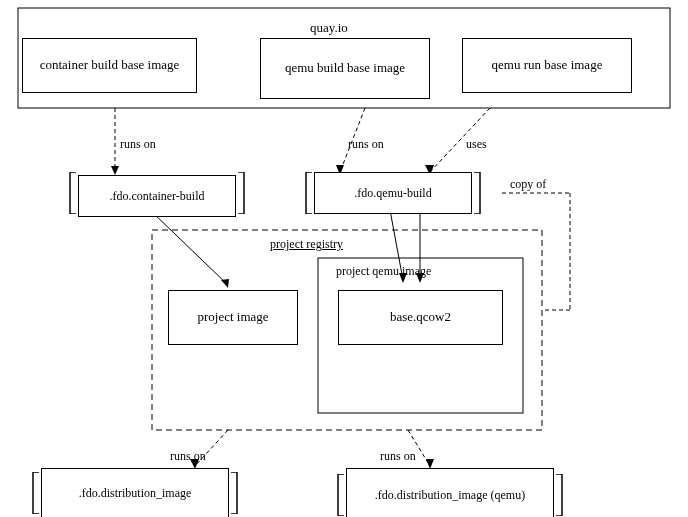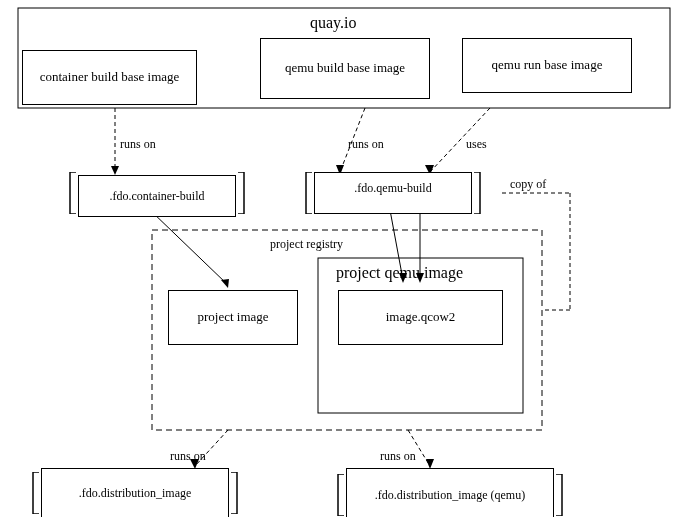--- a/index.html
+++ b/index.html
@@ -95,23 +95,23 @@
 
     <text x="170" y="460" font-family="serif" font-size="12" fill="black">runs on</text>
 
     <line x1="408" y1="430" x2="430" y2="466" stroke="black" stroke-width="1" stroke-dasharray="4,3"></line>
     <polygon points="430,469 426,459 434,459" fill="black"></polygon>
 
     <text x="380" y="460" font-family="serif" font-size="12" fill="black">runs on</text>
 
   </svg>
 
-  <div class="container-label" style="top:14px; left:310px; font-size:16px;">quay.io</div>
-
-  <div class="node-box" style="left:22px; top:38px; width:175px; height:55px; padding:4px;margin-top:12px;">
+  <div class="container-label" style="top:20px; left:310px; font-size:13px;">quay.io</div>
+
+  <div class="node-box" style="left:22px; top:38px; width:175px; height:55px; padding:4px;">
     <span>container build base image</span>
   </div>
 
   <div class="node-box" style="left:260px; top:38px; width:170px; height:61px; padding:4px;">
     <span>qemu build base image</span>
   </div>
 
   <div class="node-box" style="left:462px; top:38px; width:170px; height:55px; padding:20px;">
     <span>qemu run base image</span>
   </div>
@@ -134,41 +134,41 @@
     </svg>
   </div>
 
   <div style="position:absolute; left:298px; top:172px; width:190px; height:42px; display:flex; align-items:center;">
 
     <svg width="16" height="42" style="flex-shrink:0;">
       <line x1="8" y1="0" x2="8" y2="42" stroke="black" stroke-width="1.5"></line>
       <line x1="8" y1="0" x2="14" y2="0" stroke="black" stroke-width="1.5"></line>
       <line x1="8" y1="42" x2="14" y2="42" stroke="black" stroke-width="1.5"></line>
     </svg>
-    <div style="flex:1; border:1px solid black; background:white; height:100%; display:flex; align-items:flex-start; justify-content:center; padding:8px; font-family:serif; font-size:12px;">
+    <div style="flex:1; border:1px solid black; background:white; height:100%; display:flex; align-items:center; justify-content:center; padding:8px; font-family:serif; font-size:12px;">
       <span>.fdo.qemu-build</span>
     </div>
 
     <svg width="16" height="42" style="flex-shrink:0;">
       <line x1="8" y1="0" x2="8" y2="42" stroke="black" stroke-width="1.5"></line>
       <line x1="8" y1="0" x2="2" y2="0" stroke="black" stroke-width="1.5"></line>
       <line x1="8" y1="42" x2="2" y2="42" stroke="black" stroke-width="1.5"></line>
     </svg>
   </div>
 
-  <div class="container-label" style="top:237px; left:270px; font-size:12px;">project registry</div>
-
-  <div class="container-label" style="top:264px; left:336px; font-size:16px;">project qemu image</div>
+  <div class="container-label" style="top:237px; left:270px; font-size:12px;text-decoration:underline;">project registry</div>
+
+  <div class="container-label" style="top:264px; left:336px; font-size:12px;">project qemu image</div>
 
   <div class="node-box" style="left:168px; top:290px; width:130px; height:55px; padding:4px;">
     <span>project image</span>
   </div>
 
   <div class="node-box" style="left:338px; top:290px; width:165px; height:55px; padding:4px;">
-    <span>image.qcow2</span>
+    <span>base.qcow2</span>
   </div>
 
   <div style="position:absolute; left:25px; top:468px; width:220px; height:50px; display:flex; align-items:center;">
 
     <svg width="16" height="42" style="flex-shrink:0;">
       <line x1="8" y1="0" x2="8" y2="42" stroke="black" stroke-width="1.5"></line>
       <line x1="8" y1="0" x2="14" y2="0" stroke="black" stroke-width="1.5"></line>
       <line x1="8" y1="42" x2="14" y2="42" stroke="black" stroke-width="1.5"></line>
     </svg>
     <div style="flex:1; border:1px solid black; background:white; height:100%; display:flex; align-items:center; justify-content:center; padding:2px; font-family:serif; font-size:12px;">

